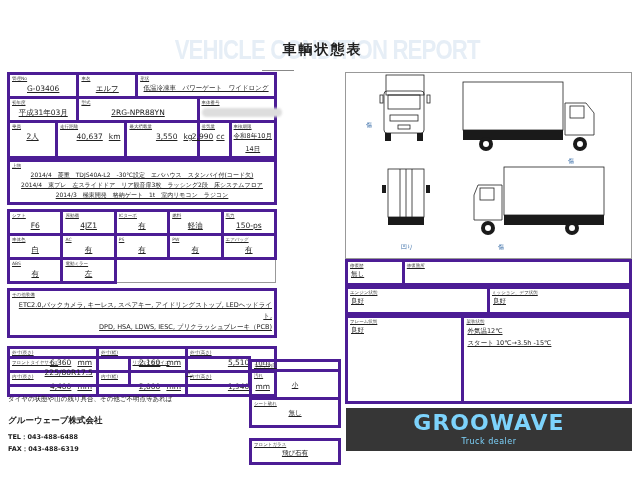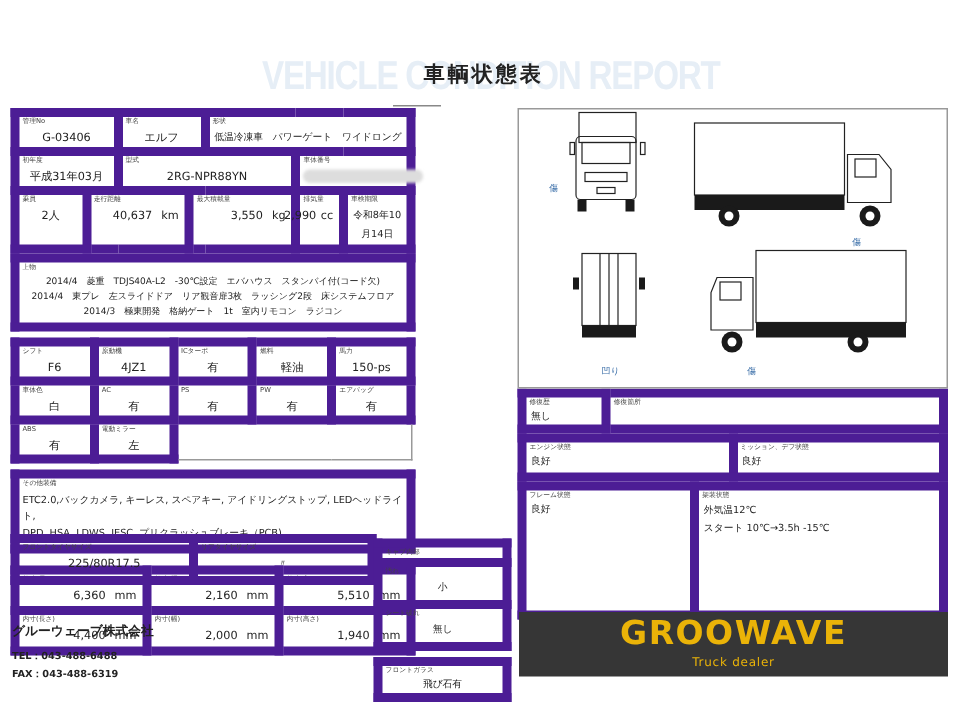--- a/index.html
+++ b/index.html
@@ -16,44 +16,44 @@
     white-space: nowrap; width: 420px;
   }
   .jp-title {
     position: absolute; left: 0; top: 11px; width: 645px; text-align: center;
     font-size: 14px; font-weight: bold; color: #222; letter-spacing: 2px;
   }
   .title-line { position: absolute; left: 262px; top: 40px; width: 32px; height: 1px; background: #888; }
 
   .left { position: absolute; left: 7px; top: 72px; width: 270px; }
   .tbl { border: 1px solid #999; border-collapse: collapse; width: 100%; table-layout: fixed; }
-  .tbl td { border: 6px solid #4c1d95; vertical-align: top; padding: 0 2px; height: 24px; position: relative; }
+  .tbl td { border: 3px solid #4c1d95; vertical-align: top; padding: 0 2px; height: 24px; position: relative; text-decoration: underline; }
   .lbl { font-size: 4.5px; color: #444; display: block; line-height: 7px; }
   .val { font-size: 7.5px; display: block; text-align: center; line-height: 13px; }
   .val-r { font-size: 7.5px; display: flex; justify-content: flex-end; gap: 6px; line-height: 14px; padding-right: 2px; }
   .blur { display: block; margin: 2px auto 0; width: 80px; height: 9px; background: #ddd; border-radius: 6px; filter: blur(1px); }
   .multi { font-size: 6px; text-align: center; line-height: 10px; padding: 1px 0 2px; }
-  .opts { font-size: 6.5px; text-align: left; line-height: 11px; padding: 2px 0; }
+  .opts { font-size: 6.5px; text-align: right; line-height: 11px; padding: 2px 0; }
 
   .tires { position: absolute; left: 7px; top: 356px; width: 244px; }
   .note { position: absolute; left: 8px; top: 394px; font-size: 6.5px; line-height: 10px; }
   .company { position: absolute; left: 8px; top: 415px; font-size: 8.5px; font-weight: bold; }
   .contact { position: absolute; left: 8px; top: 431px; font-size: 6.5px; line-height: 12px; font-weight: bold; }
 
   .cab { position: absolute; left: 249px; top: 359px; width: 92px; }
   .windshield { position: absolute; left: 249px; top: 438px; width: 92px; }
 
   .right { position: absolute; left: 345px; top: 72px; width: 287px; }
   .diagram { border: 1px solid #999; height: 187px; position: relative; background: #fff; }
   .mark { position: absolute; font-size: 6px; color: #3a6ea8; }
   .dark { fill: #1a1a1a; }
 
   .logo-bar {
     position: absolute; left: 346px; top: 408px; width: 286px; height: 43px; background: #363636;
-    color: #eab308; text-align: center;
+    color: #7dd3fc; text-align: center;
   }
   .logo-main { font-family: "DejaVu Sans", sans-serif; font-weight: bold; font-size: 22px; letter-spacing: 1px; line-height: 28px; padding-top: 1px; }
   .logo-sub { font-size: 8px; letter-spacing: 0.5px; line-height: 10px; }
   .r-val { font-size: 6.5px; display: block; line-height: 10px; padding-left: 1px; }
 </style>
 </head>
 <body>
 
 <div class="header">
   <div class="bg-title">VEHICLE CONDITION REPORT</div>
@@ -287,20 +287,21 @@
       <td>
             <span class="lbl">リアタイヤサイズ</span>
             <span class="val" style="font-size:6px">〃</span>
           </td>
     </tr>
   </tbody>
     </table>
 </div>
 
 <div class="note">
+  <div>タイヤの状態や山の残り具合、その他ご不明点等あれば</div>
 </div>
 <div class="company">グルーウェーブ株式会社</div>
 <div class="contact">
   <div>TEL：043-488-6488</div>
   <div>FAX：043-488-6319</div>
 </div>
 
 <div class="cab">
   <table class="tbl">
     <tbody>

